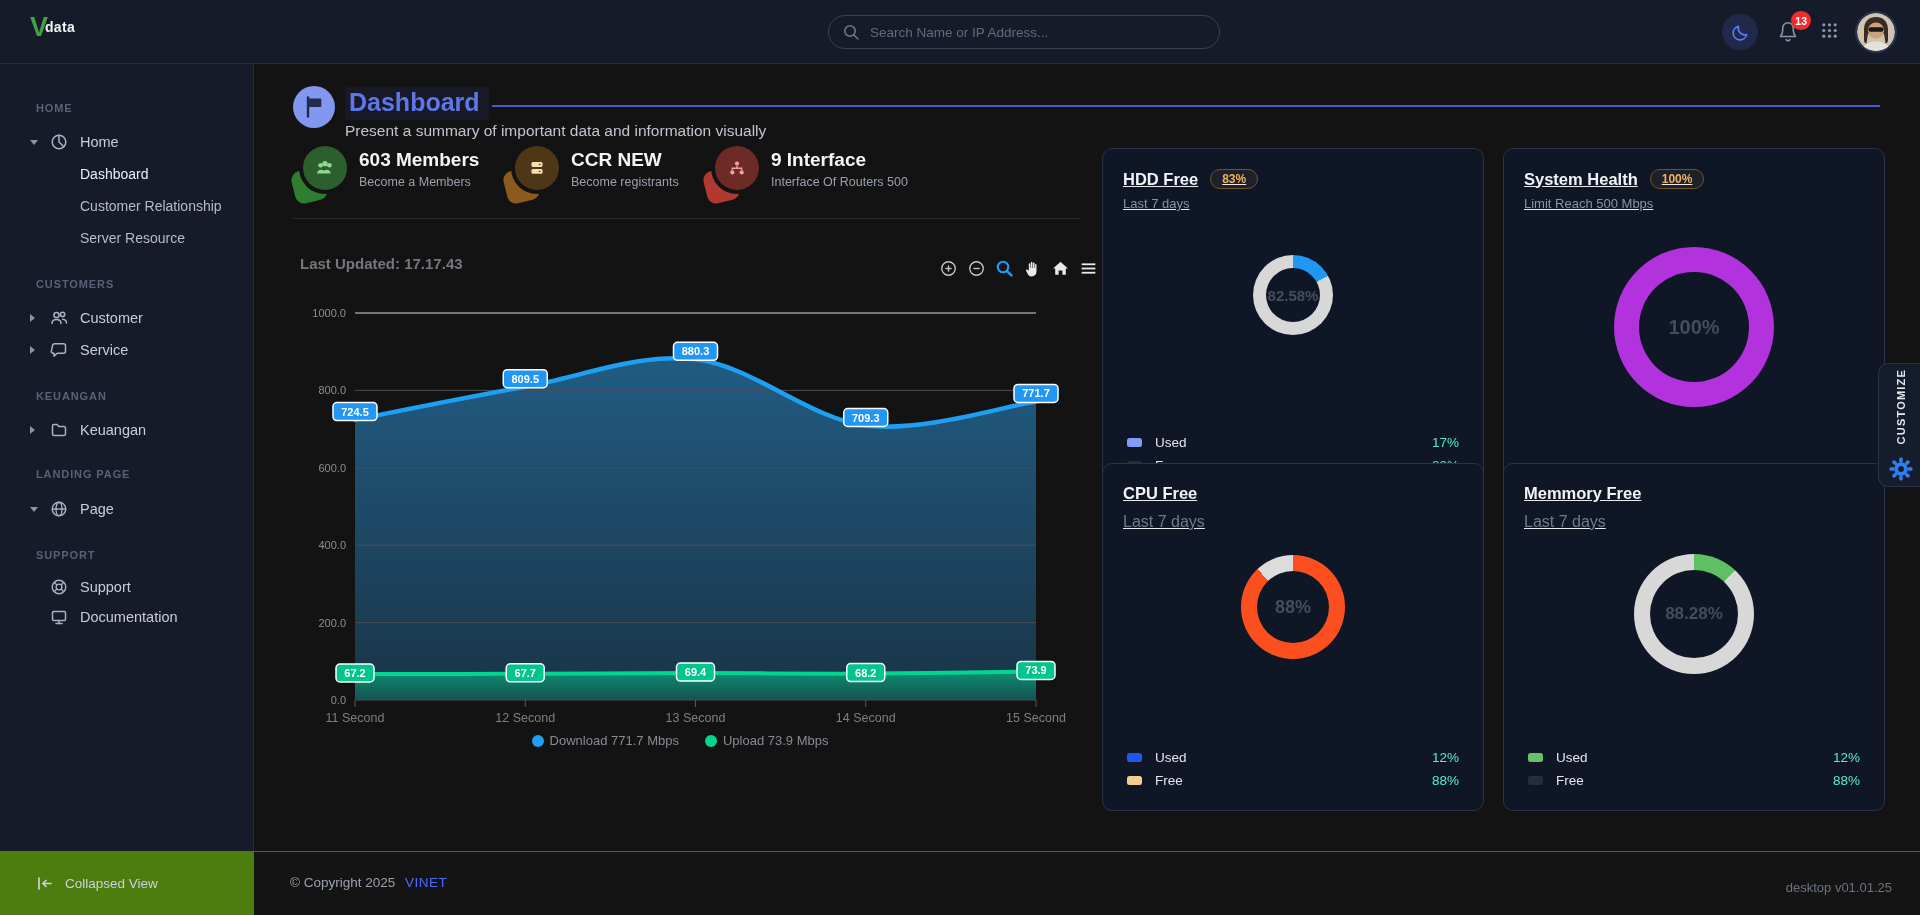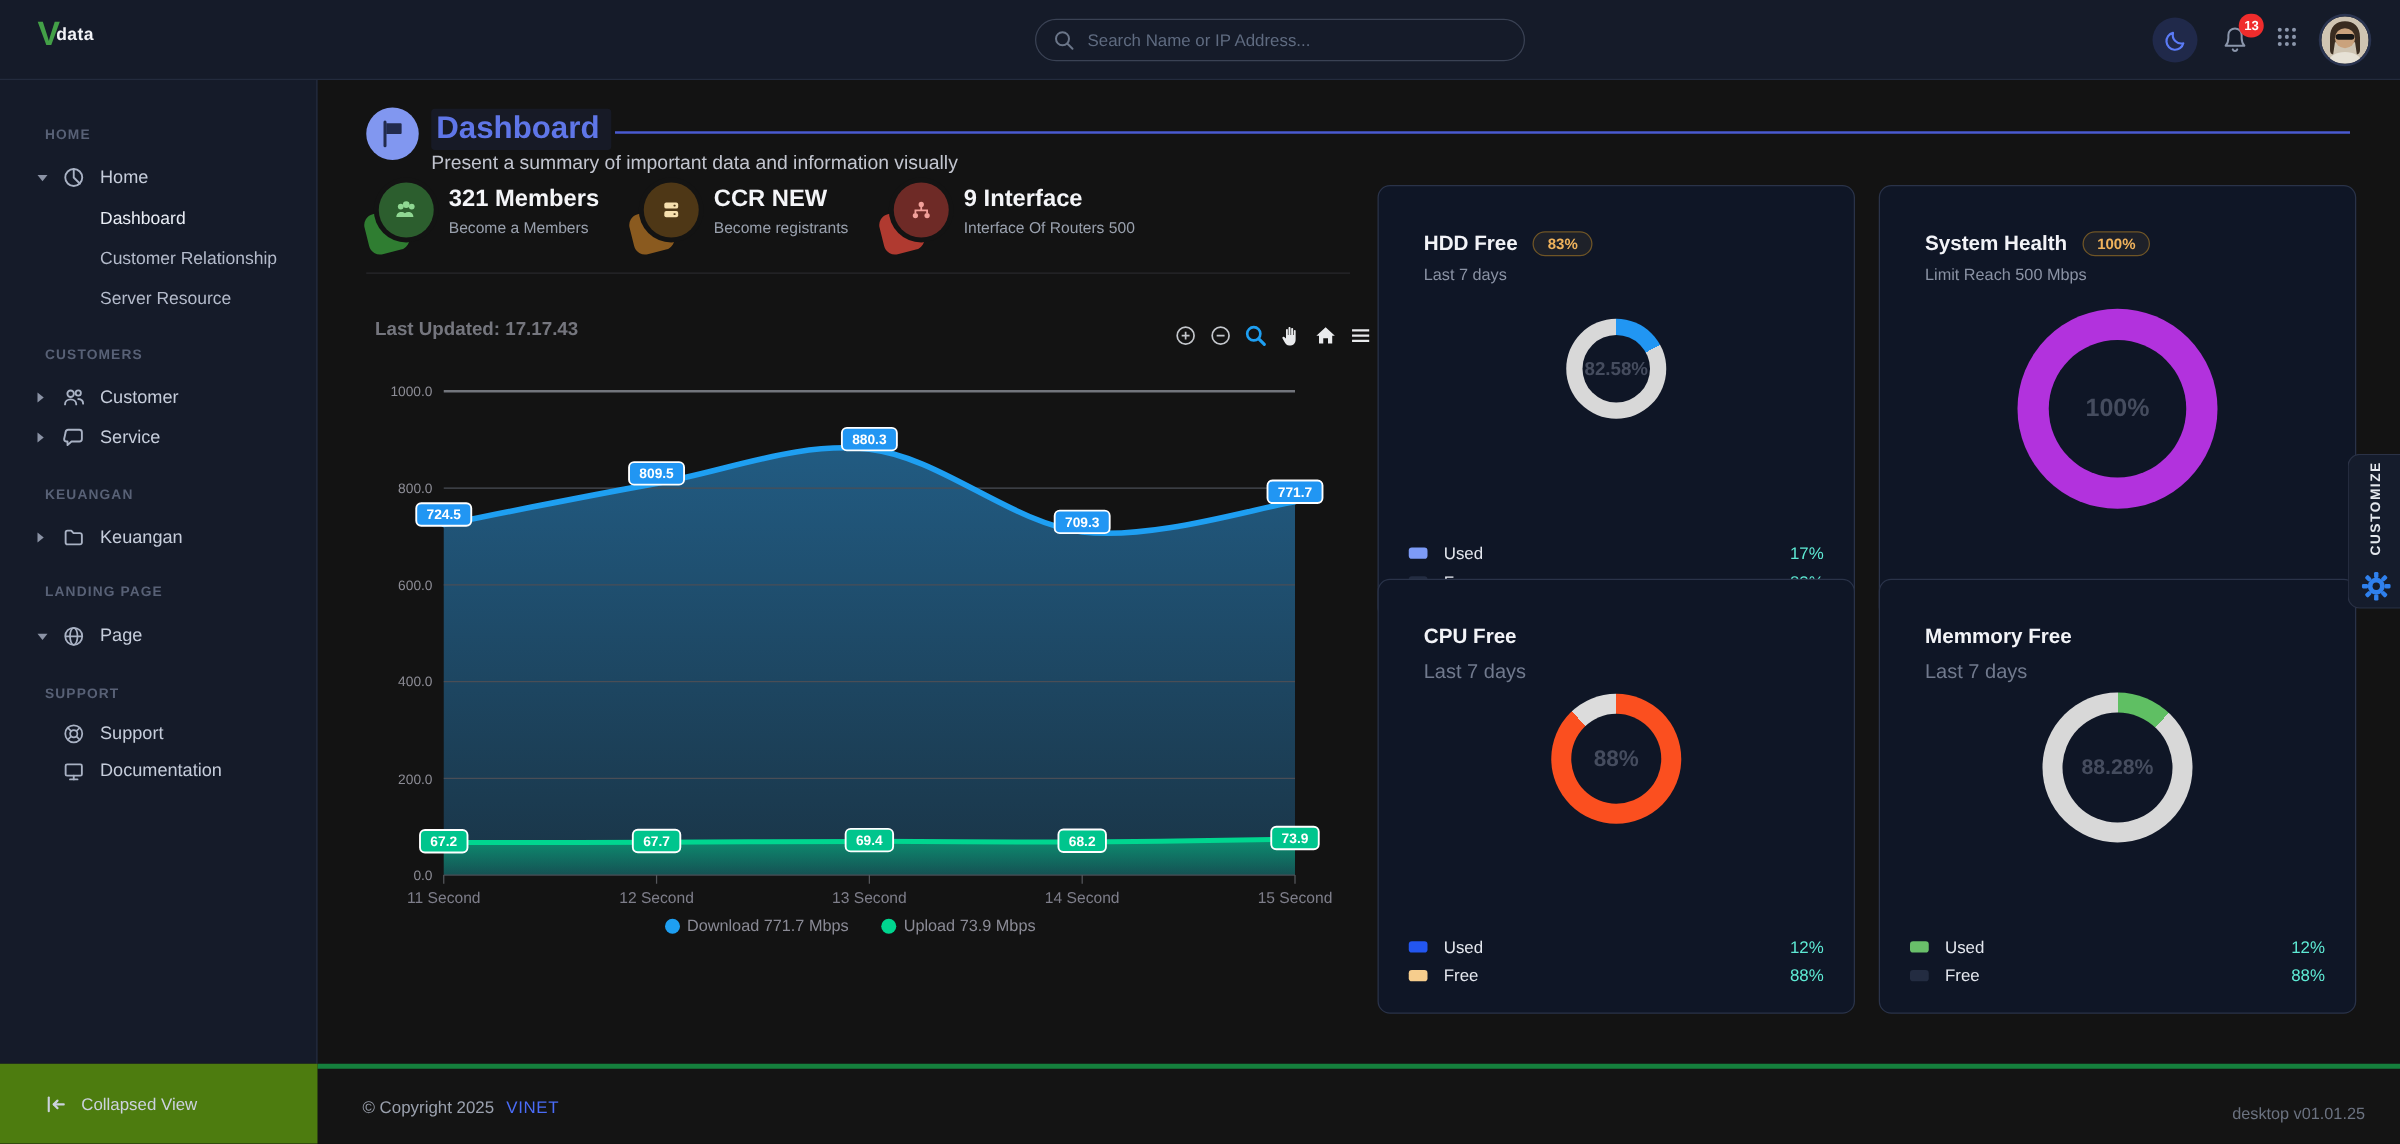--- a/index.html
+++ b/index.html
@@ -84,21 +84,21 @@
   .pill-rect.blue { fill:#2196f3; stroke:#ffffff; stroke-width:1.5; }
   .pill-rect.green { fill:#00c58d; stroke:#ffffff; stroke-width:1.5; }
   .pill-text { fill:#ffffff; font-size:11px; font-weight:bold; text-anchor:middle; font-family:"Liberation Sans",sans-serif; }
   .chart-legend { position:absolute; left:280px; top:733px; width:800px; display:flex;
     justify-content:center; gap:26px; align-items:center; }
   .legend-item { display:flex; align-items:center; gap:6px; cursor:pointer; }
   .legend-dot { width:12px; height:12px; border-radius:50%; }
   .legend-label { font-size:13px; color:#8a8a95; }
   
   .card { position:absolute; width:382px; height:348px; background:#0f1626;
-    border:1px solid #2a3349; border-radius:10px; padding:36px; }
+    border:1px solid #2a3349; border-radius:10px; padding:20px;text-decoration:underline; }
   .card-head { display:flex; align-items:center; }
   .card-title { font-size:16.5px; font-weight:bold; color:#f2f3f7; }
   .card-badge { margin-left:12px; padding:2px 11px; border-radius:11px; font-size:12px; font-weight:bold;
     color:#f0b35c; border:1px solid #6f5526; background:rgba(240,179,92,.07); }
   .card-sub { font-size:13px; color:#8a92a4; margin-top:7px; }
   .card-sub.lg { font-size:16px; color:#717a8e; margin-top:10px; }
   .donut { position:absolute; left:50%; transform:translateX(-50%); border-radius:50%; }
   .donut::after { content:""; position:absolute; border-radius:50%; background:#0f1626; }
   .donut-center { position:absolute; inset:0; display:flex; align-items:center; justify-content:center;
     color:#454c5e; font-weight:bold; z-index:2; }
@@ -124,21 +124,21 @@
   .cl-value { margin-left:auto; font-size:13.5px; color:#5eead4; }
   
   .customize-tab { position:absolute; left:1878px; top:363px; width:44px; height:124px;
     background:#151c2c; border:1px solid #2b3246; border-right:none; border-radius:10px 0 0 10px;
     display:flex; flex-direction:column; align-items:center; justify-content:center; gap:12px;
     cursor:pointer; z-index:15; }
   .customize-label { writing-mode:vertical-rl; transform:rotate(180deg);
     font-size:11px; font-weight:bold; letter-spacing:1.2px; color:#e5e8ee; }
   
   .main-footer { position:absolute; left:254px; top:851px; width:1666px; height:64px;
-    border-top:4px solid #15803d; background:#141414; }
+    border-top:1px solid #15803d; background:#141414; }
   .copyright { position:absolute; left:36px; top:23px; font-size:13.5px; color:#9aa0ad; }
   .copyright .brand { color:#4a6cf7; margin-left:6px; letter-spacing:.5px; cursor:pointer; }
   .version { position:absolute; right:28px; top:28px; font-size:13px; color:#6b7280; }
 </style>
 </head>
 <body>
 
 <header class="topbar">
   <div class="logo">
     <span class="mark">V</span>
@@ -308,21 +308,21 @@
         <g fill="#8fd792">
           <circle cx="6" cy="6" r="2.1"></circle>
             <circle cx="14" cy="6" r="2.1"></circle>
             <circle cx="10" cy="4.6" r="2.4"></circle>
           <path d="M2.8 13.6c0-2.2 1.6-3.6 3.7-3.6 1 0 1.9.3 2.5.9a3.9 3.9 0 0 1 2.5-.9c2.1 0 3.7 1.4 3.7 3.6z"></path>
         </g>
       </svg>
     </span>
   </div>
   <div class="stat-text">
-    <div class="stat-value">321 Members</div>
+    <div class="stat-value">603 Members</div>
     <div class="stat-caption">Become a Members</div>
   </div>
 </div>
 <div class="stat" style="left:505px">
   <div class="stat-icon">
     <span class="stat-sq" style="background:#8a5a1f"></span>
     <span class="stat-circle" style="background:#4e3716">
       <svg width="20" height="20" viewBox="0 0 18 18">
         <g fill="#f6dfae">
           <rect x="4" y="3.6" width="10" height="4.4" rx="1.4"></rect>

